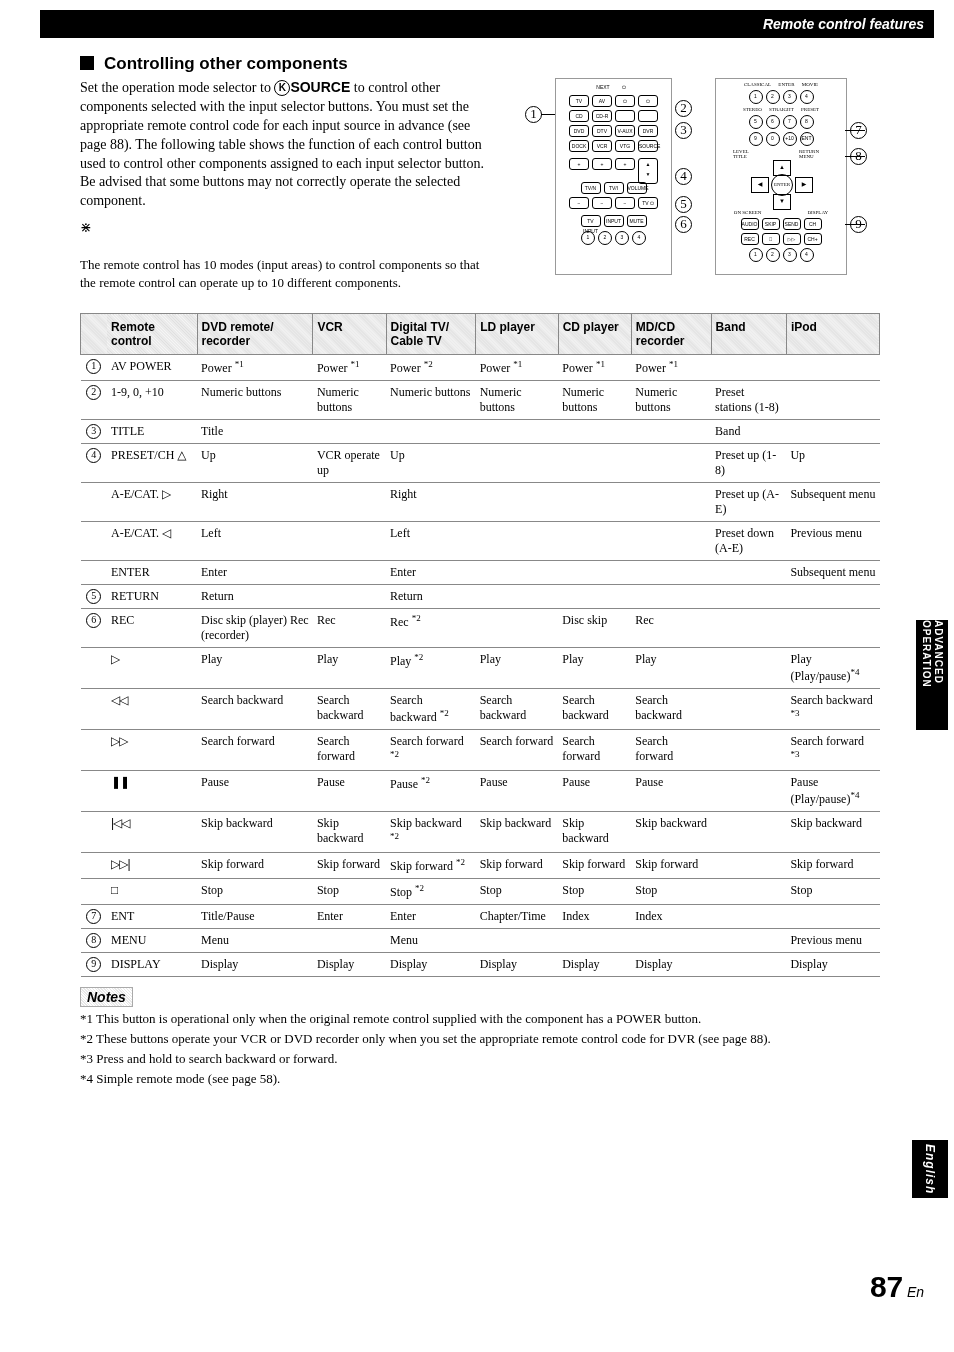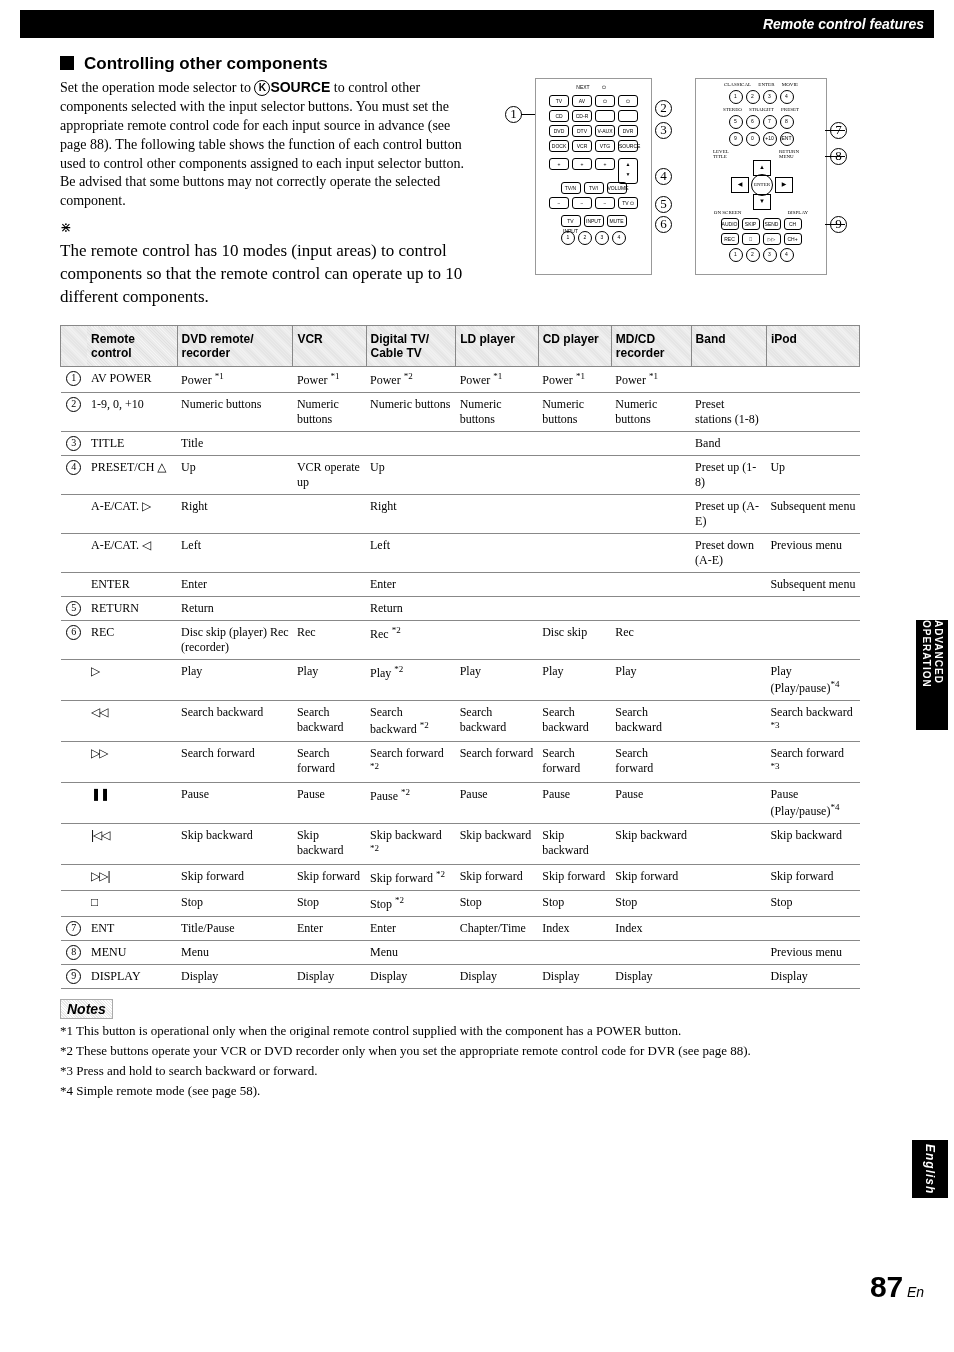--- a/index.html
+++ b/index.html
@@ -7,20 +7,21 @@
     font-size: 13px;
     margin: 0;
     padding: 0;
     background: #fff;
     color: #000;
     width: 954px;
   }
   .page {
     width: 954px;
     box-sizing: border-box;
+    padding-left: 20px;
   }
   .black-bar-top {
     background: #000;
     height: 28px;
     margin: 10px 20px 0 20px;
     display: flex;
     justify-content: flex-end;
     align-items: center;
     color: #fff;
     font-style: italic;
@@ -68,21 +69,21 @@
     width: 14px;
     height: 14px;
     text-align: center;
     line-height: 13px;
     font-size: 10px;
     font-weight: bold;
     font-family: Arial, sans-serif;
     vertical-align: 1px;
   }
   .tip-icon { font-size:14px; }
-  .tip-text { font-size:17px; line-height:1.35; margin-top:4px; width:405px;}
+  .tip-text { font-size:13px; line-height:1.35; margin-top:20px; width:405px;}
   .diagram {
     flex: 1;
     position: relative;
     height: 200px;
   }
   .diagram .remote-box {
     position: absolute;
     left: 50px;
     top: 0;
     width: 115px;
@@ -156,21 +157,21 @@
     border: 1px solid #000;
     border-radius: 50%;
     left: 20px;
     top: 12px;
     font-size:5px; text-align:center; line-height:20px;
   }
   
   table.func {
     border-collapse: collapse;
     width: 800px;
-    margin-top: 16px;
+    margin-top: 22px;
     font-size: 12px;
   }
   table.func th {
     background: repeating-linear-gradient(45deg,#e0e0e0,#e0e0e0 1px,#f5f5f5 1px,#f5f5f5 2px);
     font-family: Arial, sans-serif;
     font-weight: bold;
     text-align: left;
     padding: 6px 4px;
     border: 1px solid #888;
     font-size: 12px;

